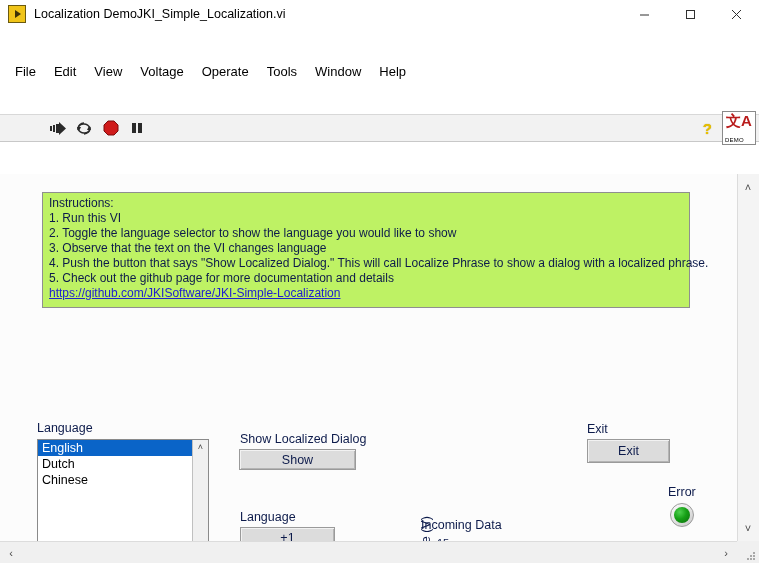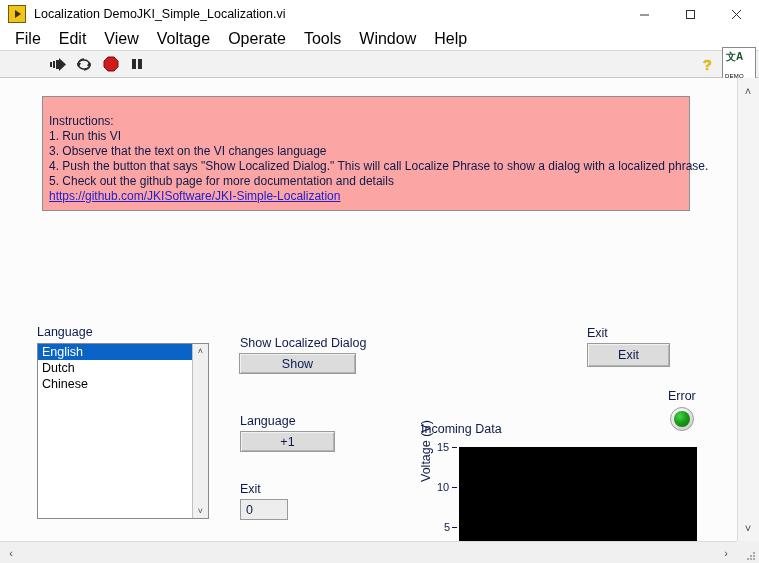--- a/index.html
+++ b/index.html
@@ -16,20 +16,21 @@
     overflow: hidden;
     position: relative;
   }
   .window {
     width: 759px;
     height: 563px;
     background: #ffffff;
     display: flex;
     flex-direction: column;
     position: relative;
+    gap: 32px;
   }
 
   
   .titlebar {
     height: 28px;
     background: #ffffff;
     display: flex;
     align-items: center;
     flex: none;
     position: relative;
@@ -78,21 +79,21 @@
   
   .menubar {
     height: 22px;
     display: flex;
     align-items: center;
     background: #ffffff;
     padding-left: 6px;
     flex: none;
   }
   .menu-item {
-    font-size: 16px;
+    font-size: 13px;
     color: #000000;
     padding: 2px 9px;
     white-space: nowrap;
   }
 
   
   .toolbar {
     height: 26px;
     background: #f2f2f2;
     border-top: 1px solid #d8d8d8;
@@ -133,23 +134,23 @@
     height: 34px;
     border: 1px solid #8a8a8a;
     background: #ffffff;
     margin-right: 3px;
     position: relative;
     box-sizing: border-box;
   }
   .demo-icon .glyph {
     position: absolute;
     top: 0px; left: 3px;
-    font-size: 10px;
+    font-size: 15px;
     font-weight: bold;
-    color: #14532d;
+    color: #b91c1c;
     line-height: 17px;
   }
   .demo-icon .sub {
     position: absolute;
     bottom: 1px; left: 2px;
     font-size: 6px;
     letter-spacing: 0.2px;
     color: #000;
   }
 
@@ -168,23 +169,23 @@
     background: #fcfcfc;
     overflow: hidden;
   }
 
   
   .instructions {
     position: absolute;
     left: 42px;
     top: 18px;
     width: 648px;
-    background: #fca5a5;
+    background: #bef264;
     border: 1px solid #8f8f8f;
-    padding: 17px 6px 6px 6px;
+    padding: 3px 6px 6px 6px;
     box-sizing: border-box;
     line-height: 15px;
     font-size: 12px;
     color: #0d1b4b;
   }
   .instructions .line { white-space: nowrap; }
   .instructions a.link {
     color: #2020d0;
     text-decoration: underline;
   }
@@ -450,20 +451,21 @@
       </div>
     </div>
   </div>
 
   <div class="panel-wrap">
     <div class="panel">
 
       <div class="instructions">
         <div class="line">Instructions:</div>
         <div class="line">1. Run this VI</div>
+        <div class="line">2. Toggle the language selector to show the language you would like to show</div>
         <div class="line">3. Observe that the text on the VI changes language</div>
         <div class="line">4. Push the button that says "Show Localized Dialog." This will call Localize Phrase to show a dialog with a localized phrase.</div>
         <div class="line">5. Check out the github page for more documentation and details</div>
         <div class="line"><a class="link" href="#">https://github.com/JKISoftware/JKI-Simple-Localization</a></div>
       </div>
 
       <div class="lbl" style="left:37px; top:247px;">Language</div>
       <div class="listbox">
         <div class="list-items">
           <div class="list-row sel">English</div>

